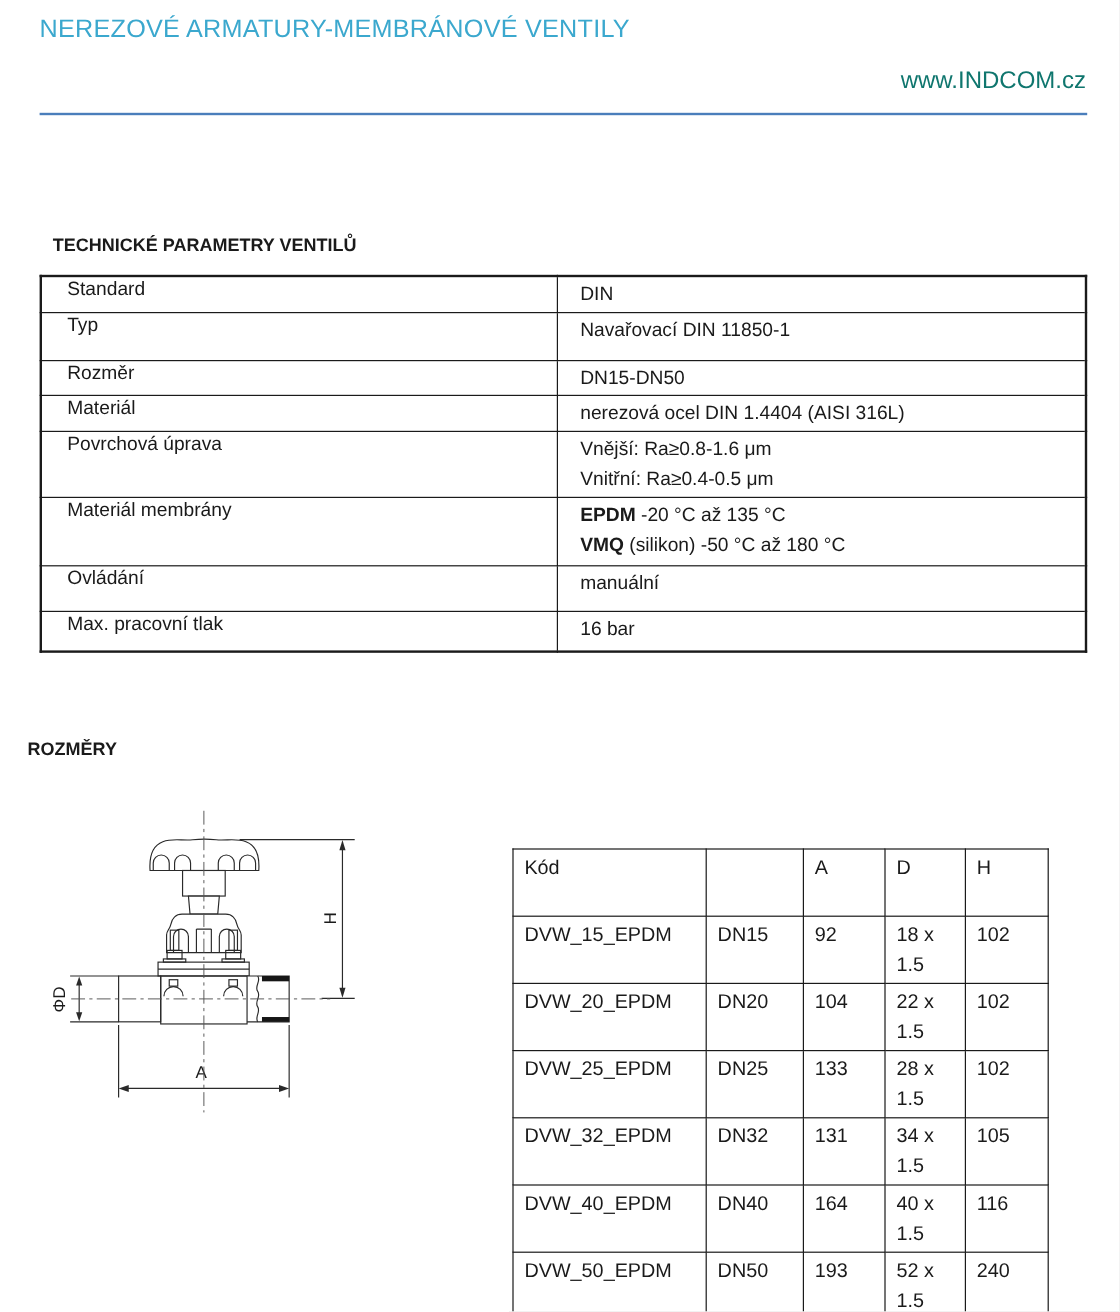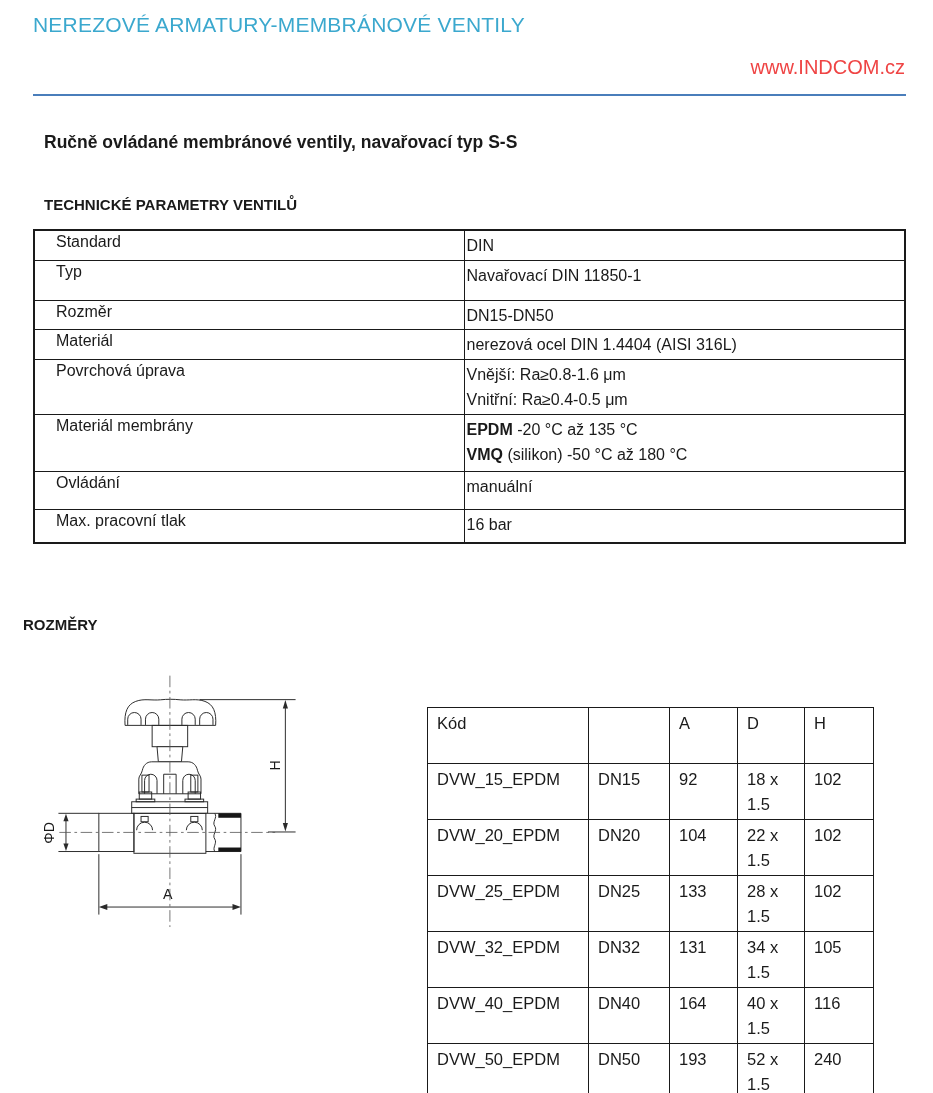--- a/index.html
+++ b/index.html
@@ -13,21 +13,21 @@
     margin:0 auto;
   }
   .doc-title{
     position:absolute;left:33px;top:13px;
     font-size:21px;font-weight:400;letter-spacing:0.2px;
     color:#3BA8CE;white-space:nowrap;
   }
   .website{
     position:absolute;right:28px;top:56px;
     font-size:20px;font-weight:400;
-    color:#ef4444;white-space:nowrap;
+    color:#0f766e;white-space:nowrap;
   }
   .rule{
     position:absolute;left:33px;top:94px;width:873px;height:2px;
     background:#4A7EBB;
   }
   .subtitle{
     position:absolute;left:44px;top:132px;
     font-size:17.5px;font-weight:bold;white-space:nowrap;
   }
   .sec-heading{
@@ -42,21 +42,21 @@
     border-collapse:collapse;table-layout:fixed;
     font-size:16px;
   }
   table.params td{
     border:1px solid #1a1a1a;
     vertical-align:top;
     padding:2px 6px 0 21px;
   }
   table.params{border:2px solid #1a1a1a;}
   table.params col.c1{width:430px;}
-  table.params td.pv{padding-left:2px;}
+  table.params td.pv{padding-left:19px;}
   .vline{line-height:25px;}
   tr.r27 td{height:27px;}
   tr.r37 td{height:37px;}
   tr.r26 td{height:26px;}
   tr.r52 td{height:52px;}
   tr.r54 td{height:54px;}
   tr.r35 td{height:35px;}
   tr.r30 td{height:30px;}
 
   
@@ -94,21 +94,20 @@
 </style>
 </head>
 <body>
 
 <div class="page">
 
   <div class="doc-title">NEREZOVÉ ARMATURY-MEMBRÁNOVÉ VENTILY</div>
   <div class="website">www.INDCOM.cz</div>
   <div class="rule"></div>
 
-  <div class="subtitle">Ručně ovládané membránové ventily, navařovací typ S-S</div>
 
   <div class="sec-heading params-heading">TECHNICKÉ PARAMETRY VENTILŮ</div>
 
   <table class="params">
     <colgroup>
         <col class="c1">
         <col class="c2">
       </colgroup>
     <tbody>
       <tr class="r27">

